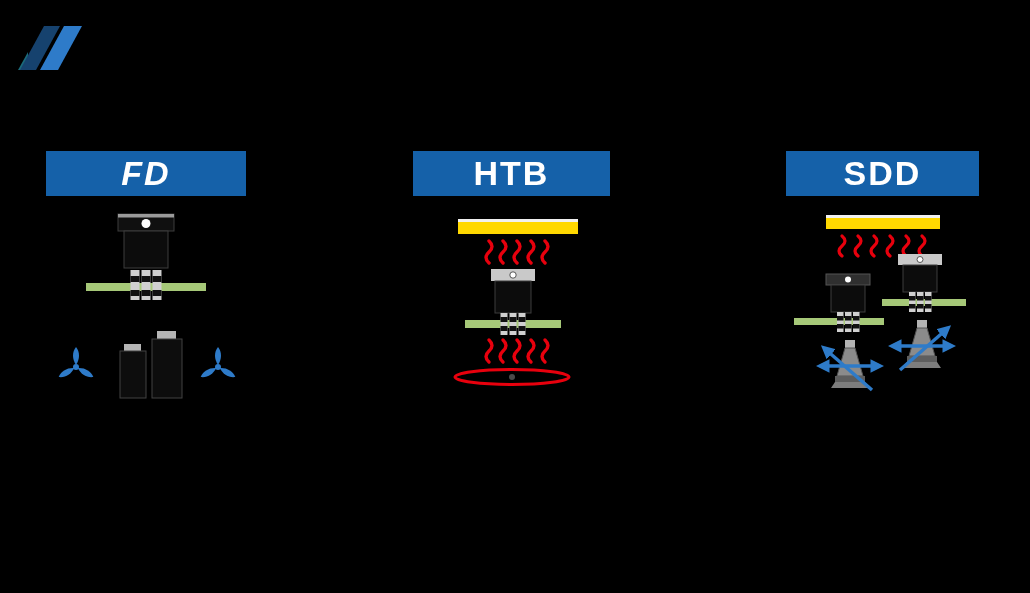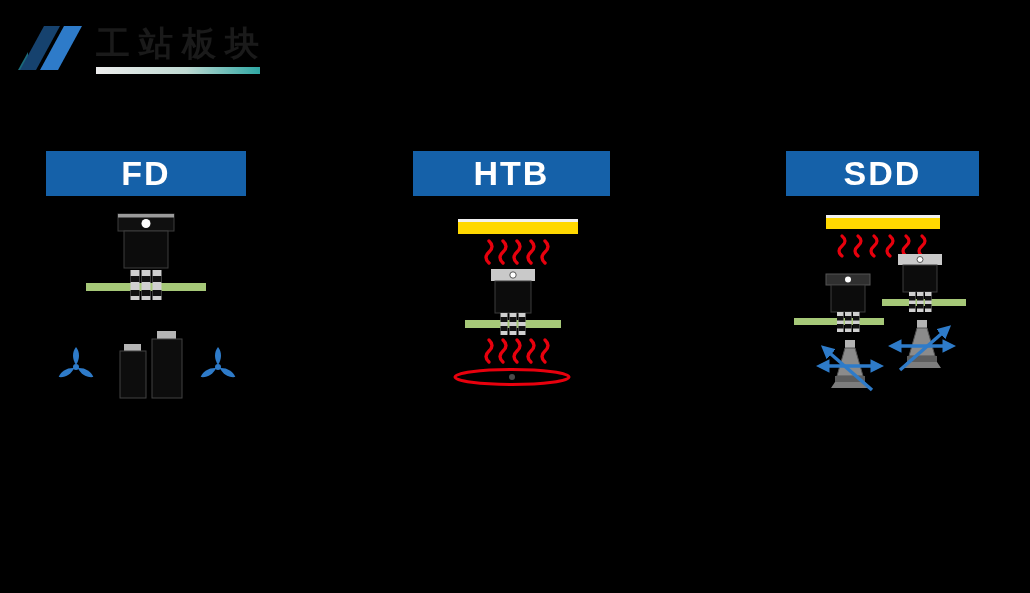--- a/index.html
+++ b/index.html
@@ -22,45 +22,41 @@
   .title-wrap{margin-left:6px;padding-top:10px;}
   .title-wrap h1{
     margin:0;font-size:34px;font-weight:bold;color:var(--title-color);
     letter-spacing:9px;line-height:1.05;white-space:nowrap;
   }
   .underline{
     margin-top:5px;width:164px;height:7px;
     background:linear-gradient(90deg,#ededed 0%,#bfd9d2 55%,#2fa8a4 100%);
   }
   .module{position:absolute;}
-  #m-fd{left:46px;top:151px;width:200px;}
+  #m-fd{left:46px;top:151px;width:200px;font-style:italic;}
   #m-htb{left:413px;top:151px;width:197px;}
   #m-sdd{left:786px;top:151px;width:193px;}
   .module-header{
     height:45px;background:var(--hdr-blue);color:var(--hdr-text);
     display:flex;align-items:center;justify-content:center;
     font-size:34px;font-weight:bold;letter-spacing:2px;
   }
   .illu{display:block;}
 </style>
 </head>
 <body>
 
 <div class="stage">
 
   <div class="brand">
     <svg class="logo" width="76" height="60" viewBox="0 0 76 60">
       <polygon points="4,54 14,36 14,54" fill="#1b6a7a"></polygon>
       <polygon points="6,54 30,10 46,10 22,54" fill="#16426e"></polygon>
       <polygon points="26,54 50,10 68,10 44,54" fill="#2e7bc9"></polygon>
     </svg>
-    <div class="title-wrap">
-      <h1>工站板块</h1>
-      <div class="underline"></div>
-    </div>
   </div>
 
   <section class="module" id="m-fd">
     <div class="module-header">
       <span>FD</span>
     </div>
     <svg class="illu" width="200" height="212" viewBox="0 0 200 212">
 
       <g>
         <rect x="72" y="18" width="56" height="17" fill="#101010" stroke="#3d3d3d"></rect>

